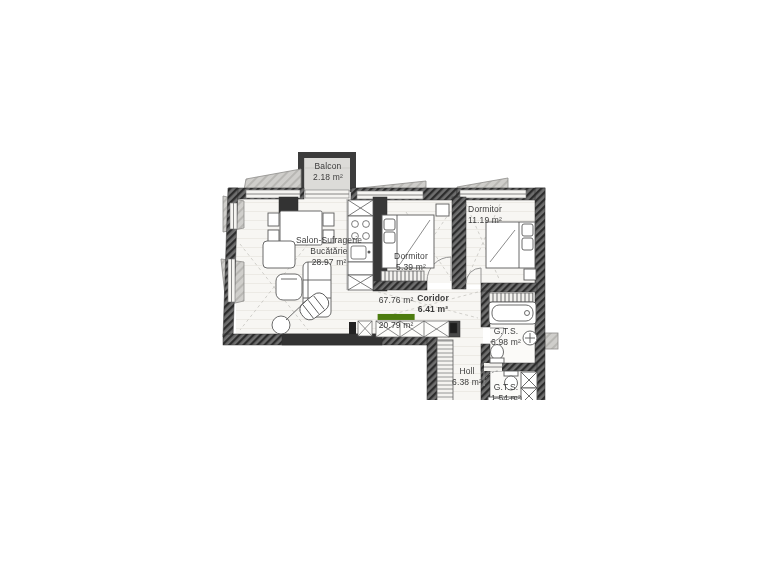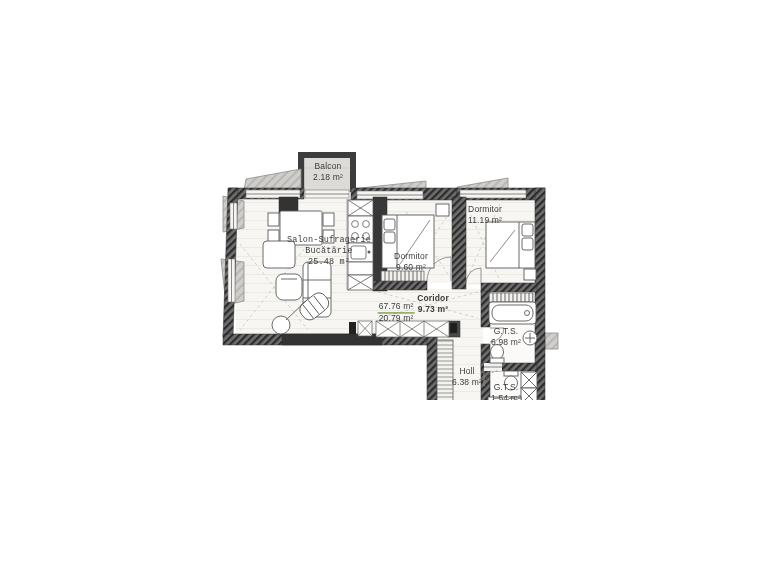--- a/index.html
+++ b/index.html
@@ -7,24 +7,24 @@
     position:relative;width:760px;height:400px;background:#ffffff;overflow:hidden;
     font-family:"Liberation Sans",sans-serif;
   }
   #plan-svg{position:absolute;left:0;top:0;}
   .lbl{
     position:absolute;transform:translate(-50%,-50%);
     text-align:center;font-size:8.5px;line-height:1.3;color:#3c3c3c;
     white-space:nowrap;letter-spacing:.15px;z-index:5;
   }
   .lbl span{display:block;}
-  .frac .top{border-bottom:1px solid #4d7c0f;padding:0 1px 0px 1px;margin-top:20px;}
+  .frac .top{border-bottom:6px solid #4d7c0f;padding:0 1px 8px 1px;margin-top:20px;}
   
   .lbl-balcon   {left:328px;top:172px;}
-  .lbl-salon    {left:329px;top:252px;font-family:Liberation Mono, monospace;}
+  .lbl-salon    {left:329px;top:252px;}
   .lbl-dorm1    {left:411px;top:262px;}
   .lbl-dorm2    {left:485px;top:215px;}
   .lbl-summary  {left:396px;top:303px;}
   .lbl-coridor  {left:433px;top:304px;font-weight:bold;}
   .lbl-gts1     {left:506px;top:337px;}
   .lbl-holl     {left:467px;top:377px;}
   .lbl-gts2     {left:506px;top:393px;}
 </style>
 </head>
 <body>
@@ -328,41 +328,41 @@
   </svg>
 
   <div class="lbl lbl-balcon">
     <span>Balcon</span>
     <span>2.18 m²</span>
   </div>
 
   <div class="lbl lbl-salon">
     <span>Salon-Sufragerie</span>
     <span>Bucătărie</span>
-    <span>25.48 m²</span>
+    <span>28.97 m²</span>
   </div>
 
   <div class="lbl lbl-dorm1">
     <span>Dormitor</span>
-    <span>9.60 m²</span>
+    <span>5.39 m²</span>
   </div>
 
   <div class="lbl lbl-dorm2">
     <span>Dormitor</span>
     <span>11.19 m²</span>
   </div>
 
   <div class="lbl lbl-summary frac">
     <span class="top">67.76 m²</span>
     <span>20.79 m²</span>
   </div>
 
   <div class="lbl lbl-coridor">
     <span>Coridor</span>
-    <span>9.73 m²</span>
+    <span>6.41 m²</span>
   </div>
 
   <div class="lbl lbl-gts1">
     <span>G.T.S.</span>
     <span>6.98 m²</span>
   </div>
 
   <div class="lbl lbl-holl">
     <span>Holl</span>
     <span>6.38 m²</span>

